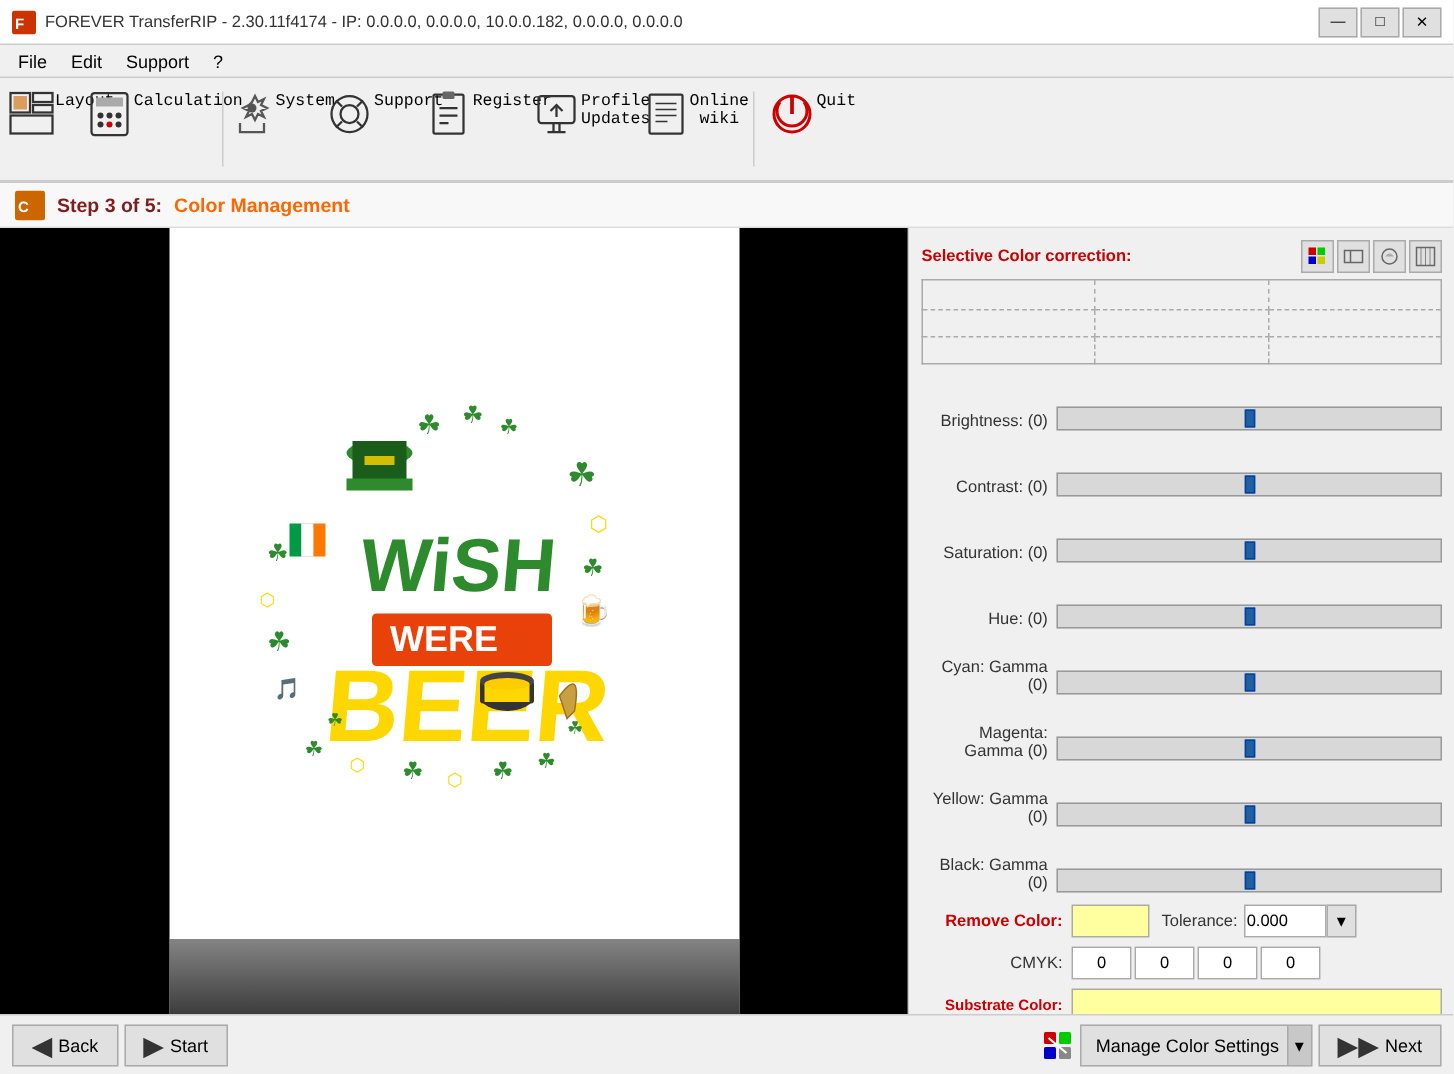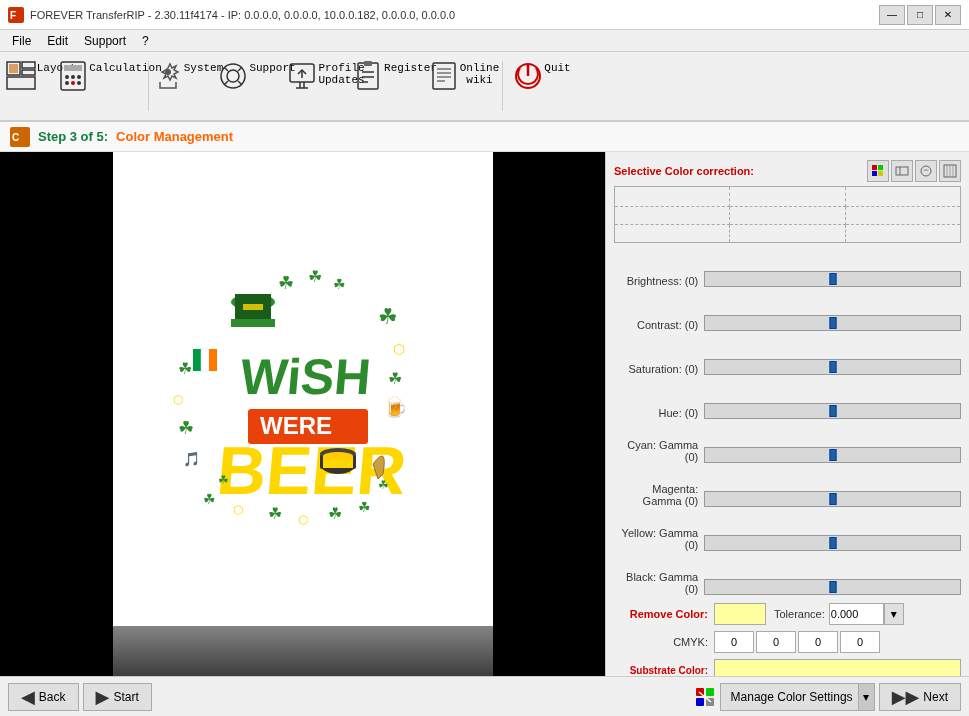--- a/index.html
+++ b/index.html
@@ -153,45 +153,45 @@
         <line x1="21" y1="21" x2="25" y2="25" stroke="#333" stroke-width="1.5"></line>
         <line x1="25" y1="7" x2="21" y2="11" stroke="#333" stroke-width="1.5"></line>
         <line x1="11" y1="21" x2="7" y2="25" stroke="#333" stroke-width="1.5"></line>
       </svg>
     </div>
     <div class="label">Support</div>
   </div>
   <div class="tool-btn">
     <div class="icon">
       <svg width="32" height="32" viewBox="0 0 32 32">
+        <rect x="6" y="3" width="20" height="26" rx="1" fill="none" stroke="#333" stroke-width="1.5"></rect>
+        <rect x="12" y="1" width="8" height="5" rx="1" fill="#666"></rect>
+        <line x1="10" y1="12" x2="22" y2="12" stroke="#333" stroke-width="1.5"></line>
+        <line x1="10" y1="17" x2="22" y2="17" stroke="#333" stroke-width="1.5"></line>
+        <line x1="10" y1="22" x2="16" y2="22" stroke="#333" stroke-width="1.5"></line>
+      </svg>
+    </div>
+    <div class="label">Register</div>
+  </div>
+  <div class="tool-btn">
+    <div class="icon">
+      <svg width="32" height="32" viewBox="0 0 32 32">
         <rect x="4" y="4" width="24" height="18" rx="2" fill="none" stroke="#333" stroke-width="1.5"></rect>
         <line x1="14" y1="22" x2="14" y2="28" stroke="#333" stroke-width="1.5"></line>
         <line x1="18" y1="22" x2="18" y2="28" stroke="#333" stroke-width="1.5"></line>
         <line x1="10" y1="28" x2="22" y2="28" stroke="#333" stroke-width="1.5"></line>
         <path d="M12 14 L16 10 L20 14" fill="none" stroke="#333" stroke-width="1.5"></path>
         <line x1="16" y1="10" x2="16" y2="18" stroke="#333" stroke-width="1.5"></line>
       </svg>
     </div>
     <div class="label">Profile Updates</div>
   </div>
   <div class="tool-btn">
     <div class="icon">
       <svg width="32" height="32" viewBox="0 0 32 32">
-        <rect x="6" y="3" width="20" height="26" rx="1" fill="none" stroke="#333" stroke-width="1.5"></rect>
-        <rect x="12" y="1" width="8" height="5" rx="1" fill="#666"></rect>
-        <line x1="10" y1="12" x2="22" y2="12" stroke="#333" stroke-width="1.5"></line>
-        <line x1="10" y1="17" x2="22" y2="17" stroke="#333" stroke-width="1.5"></line>
-        <line x1="10" y1="22" x2="16" y2="22" stroke="#333" stroke-width="1.5"></line>
-      </svg>
-    </div>
-    <div class="label">Register</div>
-  </div>
-  <div class="tool-btn">
-    <div class="icon">
-      <svg width="32" height="32" viewBox="0 0 32 32">
         <rect x="5" y="3" width="22" height="26" rx="1" fill="none" stroke="#333" stroke-width="1.5"></rect>
         <line x1="9" y1="9" x2="23" y2="9" stroke="#333" stroke-width="1"></line>
         <line x1="9" y1="13" x2="23" y2="13" stroke="#333" stroke-width="1"></line>
         <line x1="9" y1="17" x2="23" y2="17" stroke="#333" stroke-width="1"></line>
         <line x1="9" y1="21" x2="17" y2="21" stroke="#333" stroke-width="1"></line>
       </svg>
     </div>
     <div class="label">Online wiki</div>
   </div>
   <div class="tool-separator"></div>
@@ -205,21 +205,21 @@
     </div>
     <div class="label">Quit</div>
   </div>
 </div>
 
 <div id="step-header">
   <svg width="20" height="20" viewBox="0 0 20 20">
     <rect width="20" height="20" fill="#cc6600" rx="2"></rect>
     <text x="2" y="14" font-size="10" fill="white" font-weight="bold">C</text>
   </svg>
-  <span style="color:#15803d;font-weight:bold;font-size:13px;">Step 3 of 5:</span>
+  <span style="color:#7f1d1d;font-weight:bold;font-size:13px;">Step 3 of 5:</span>
   <span style="color:#ff6600;font-weight:bold;font-size:13px;text-align:right;">Color Management</span>
 </div>
 
 <div id="main">
 
   <div id="image-panel">
     <div id="image-canvas">
 
       <div style="position:relative; width:100%; height:100%; display:flex; align-items:center; justify-content:center;">
 

